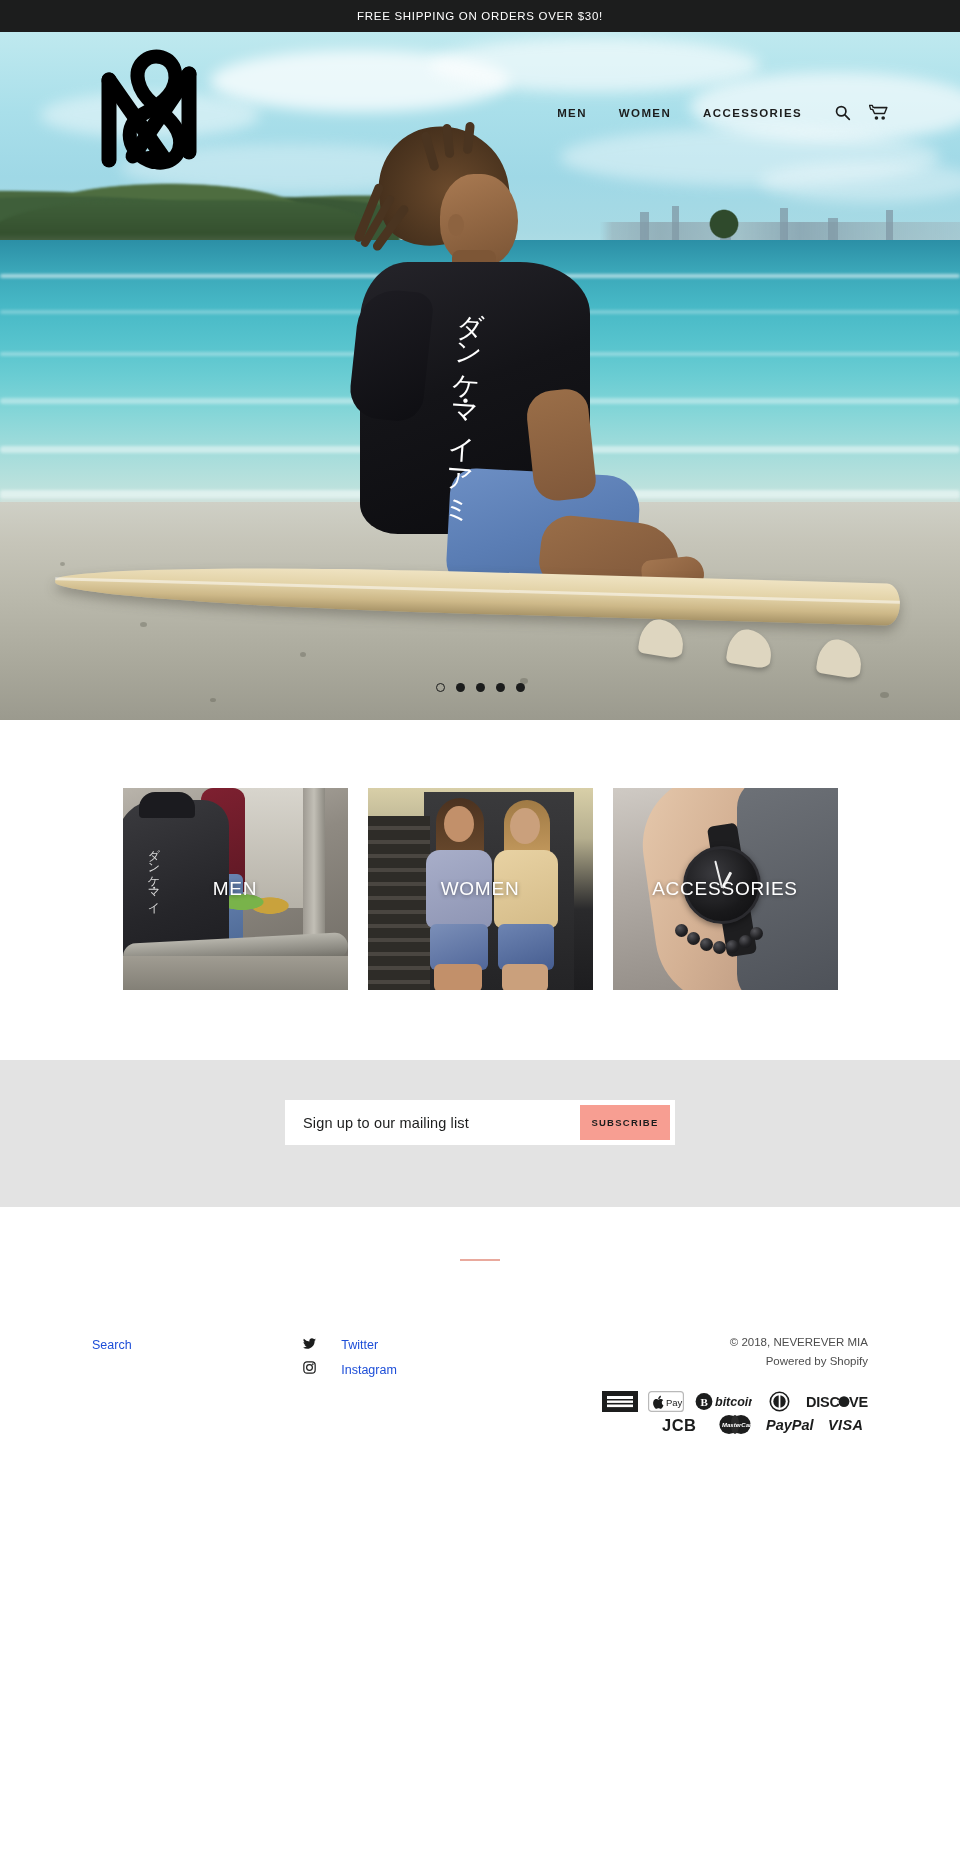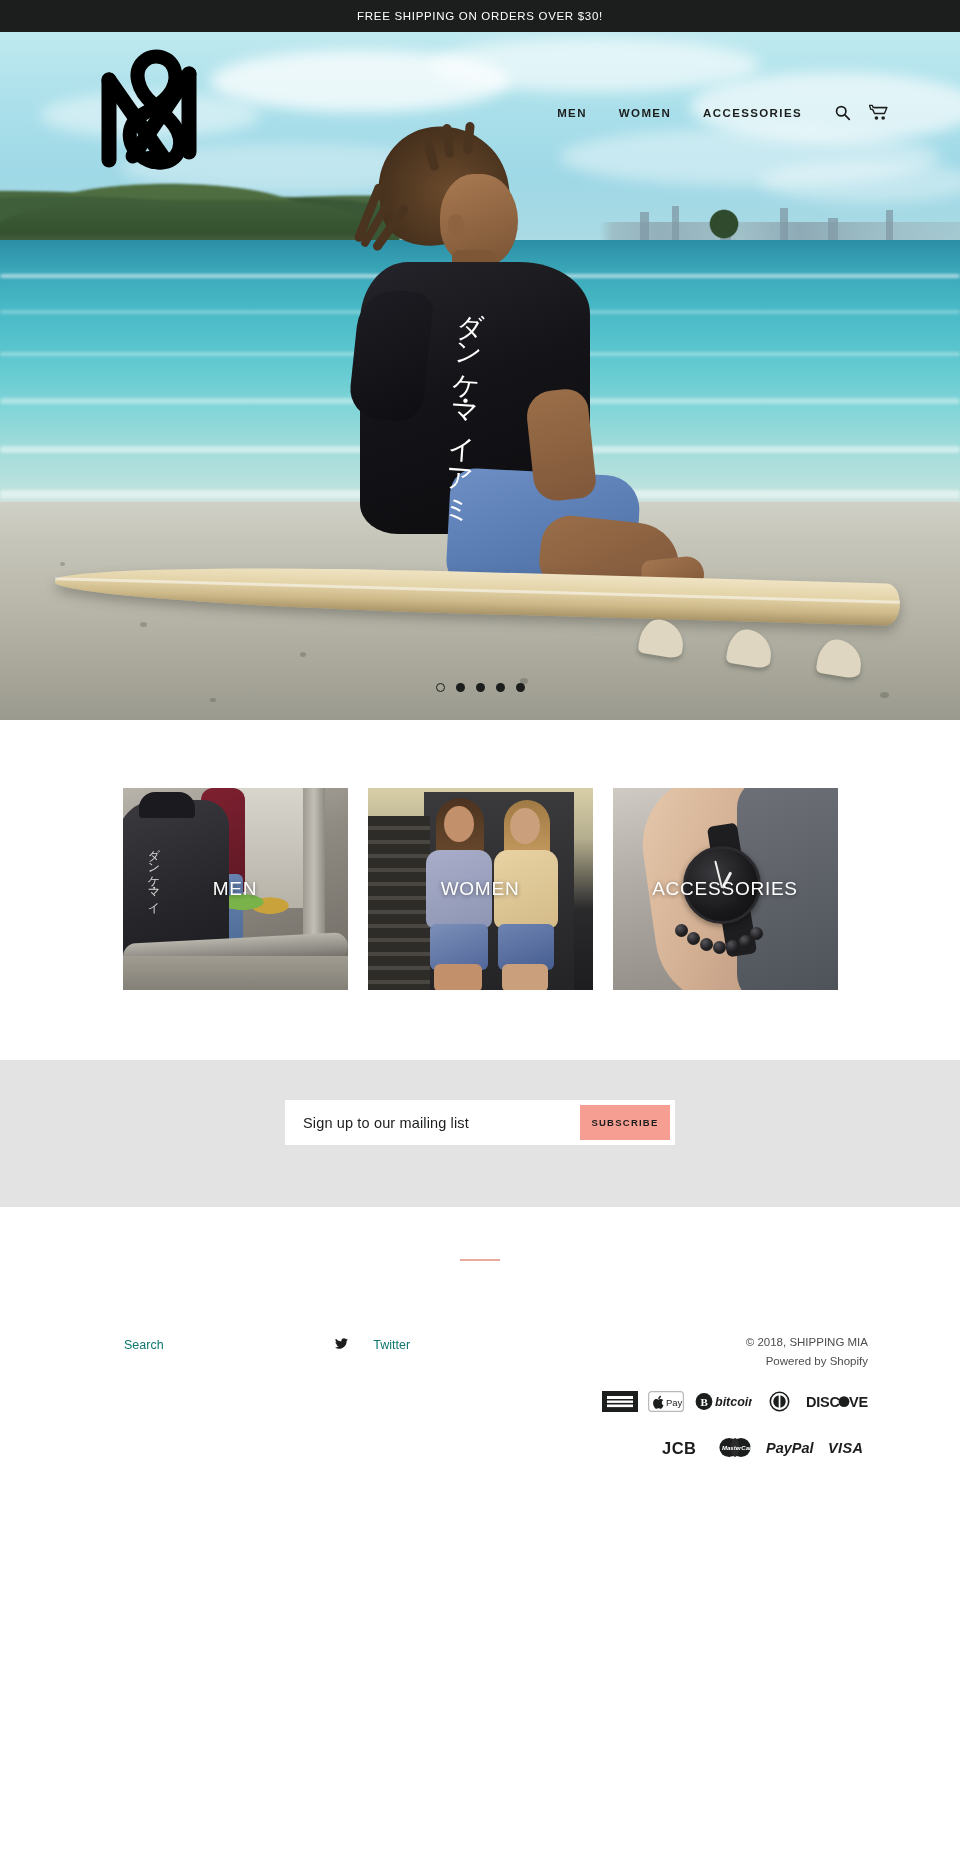--- a/index.html
+++ b/index.html
@@ -428,28 +428,28 @@
   .footer-rule {
     width: 40px; height: 2px; background: #e9a99d; margin: 0 auto 72px;
   }
   .footer-cols {
     display: flex; padding: 0 92px; align-items: flex-start;
   }
   .fcol { font-size: 12.5px; color: #4d4d4d; line-height: 2.0; }
   .fcol-1 { width: 215px; }
   .fcol-2 { width: 300px; }
   .fcol-3 { flex: 1; text-align: right; }
-  .fcol a { color: #0f766e; text-decoration: none; margin-left: 32px; }
+  .fcol a { color: #1d4ed8; text-decoration: none; }
   .social { display: flex; align-items: center; gap: 25px; }
   .social svg { flex: none; }
   .copy { font-size: 11.5px; color: #4d4d4d; line-height: 1.65; }
 
   .payments {
     display: flex; flex-wrap: wrap; justify-content: flex-end;
-    gap: 25px 10px; margin-top: 20px; width: 270px; margin-left: auto; text-decoration: underline;
+    gap: 2px 10px; margin-top: 20px; width: 270px; margin-left: auto; text-decoration: underline;
   }
   .pay {
     height: 21px; min-width: 34px;
     display: flex; align-items: center; justify-content: center;
   }
   .pay svg { display: block; }
 </style>
 </head>
 <body>
 
@@ -649,24 +649,34 @@
 
     <div class="fcol fcol-2">
       <a href="#" class="social">
         <span>
           <svg width="13" height="11" viewBox="0 0 16 13" fill="#1c1d1d">
             <path d="M16 1.6c-.6.3-1.2.4-1.9.5.7-.4 1.2-1 1.4-1.8-.6.4-1.3.7-2.1.8A3.3 3.3 0 0 0 11 0C9.2 0 7.8 1.4 7.8 3.2c0 .3 0 .5.1.7A9.3 9.3 0 0 1 1.1.6 3.2 3.2 0 0 0 2.1 4.9c-.5 0-1-.2-1.5-.4 0 1.6 1.1 2.9 2.6 3.2-.3.1-.6.1-.9.1-.2 0-.4 0-.6-.1.4 1.3 1.6 2.2 3 2.3A6.5 6.5 0 0 1 0 11.4a9.2 9.2 0 0 0 5 1.5c6 0 9.3-5 9.3-9.3V3.2c.7-.5 1.2-1 1.7-1.6z"></path>
           </svg>
         </span>
         <span>Twitter</span>
       </a>
+      <a href="#" class="social">
+        <span>
+          <svg width="13" height="13" viewBox="0 0 14 14" fill="none" stroke="#1c1d1d" stroke-width="1.3">
+            <rect x="0.9" y="0.9" width="12.2" height="12.2" rx="3.4"></rect>
+            <circle cx="7" cy="7" r="3.1"></circle>
+            <circle cx="10.6" cy="3.4" r="0.85" fill="#1c1d1d" stroke="none"></circle>
+          </svg>
+        </span>
+        <span>Instagram</span>
+      </a>
     </div>
 
     <div class="fcol fcol-3">
-      <div class="copy">© 2018, SHIPPING MIA</div>
+      <div class="copy">© 2018, NEVEREVER MIA</div>
       <div class="copy">Powered by Shopify</div>
 
       <div class="payments">
         <span class="pay">
           <svg width="36" height="21" viewBox="0 0 36 21">
             <rect width="36" height="21" fill="#1c1d1d"></rect>
             <rect x="5" y="5" width="26" height="3" fill="#fff"></rect>
             <rect x="5" y="9.5" width="26" height="2.4" fill="#fff"></rect>
             <rect x="5" y="13.5" width="26" height="2.6" fill="#fff"></rect>
           </svg>

